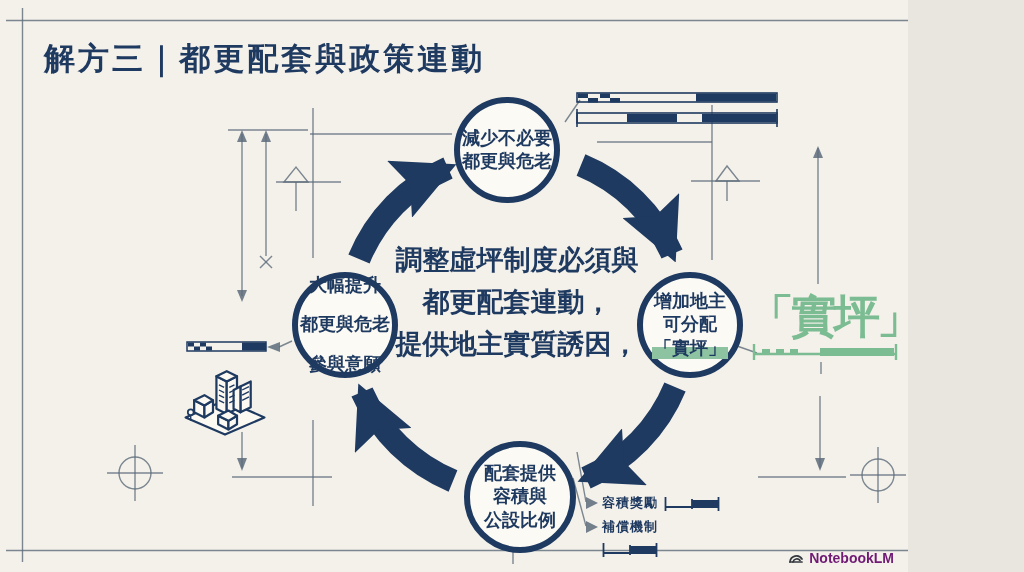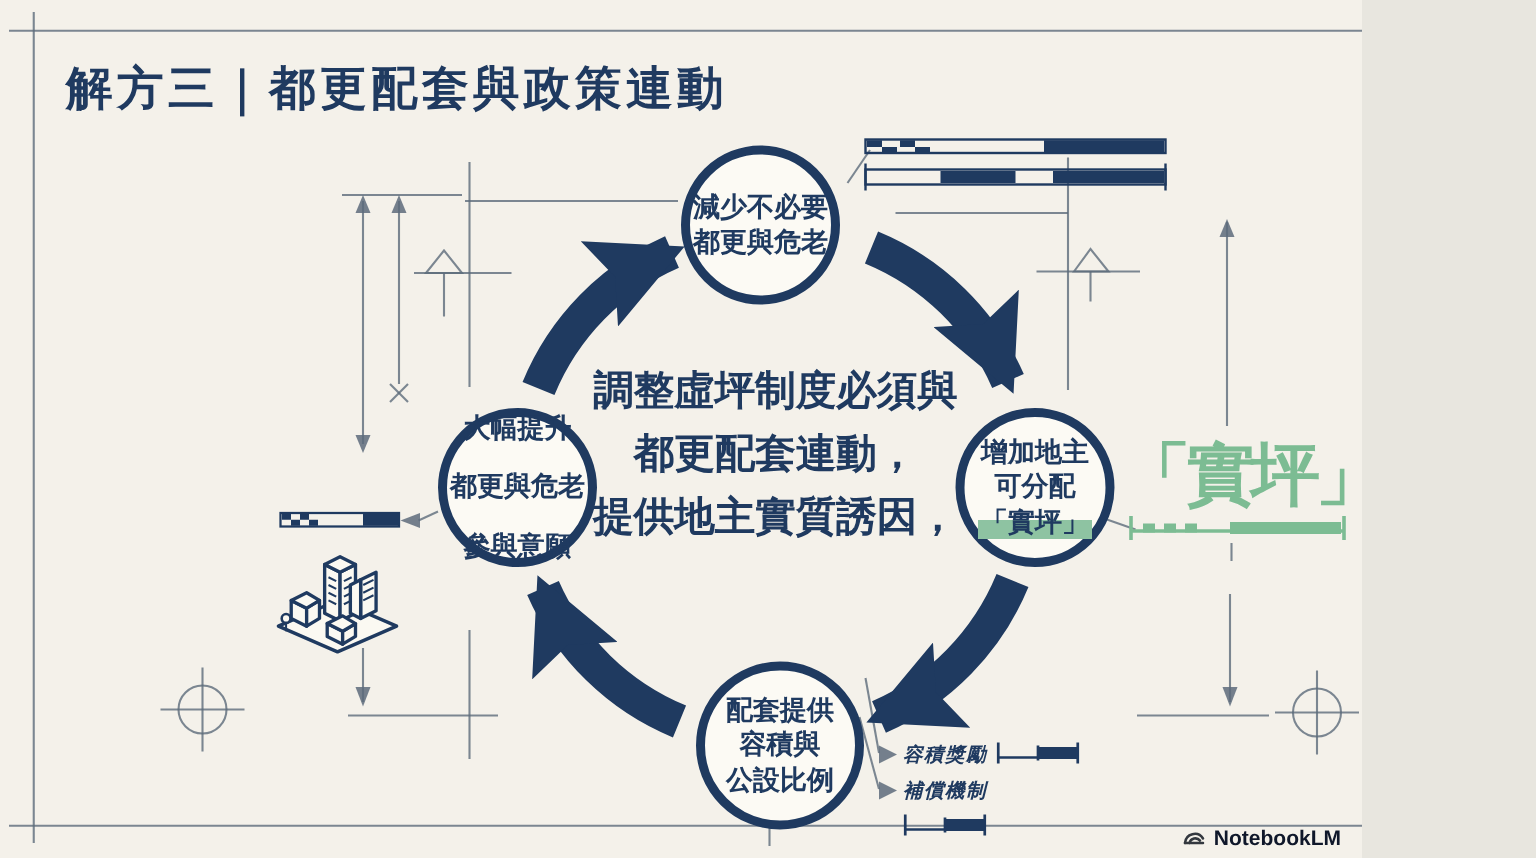--- a/index.html
+++ b/index.html
@@ -17,24 +17,24 @@
         z-index:4;box-sizing:border-box;}
   .node span{display:block;white-space:nowrap;}
   .hl-green{background:linear-gradient(to bottom,transparent 42%,#8ec3a2 42%,#8ec3a2 96%,transparent 96%);
             padding:0 2px;}
   .center-text{position:absolute;left:367px;top:240px;width:300px;text-align:center;
                color:#1f3a60;font-weight:900;font-size:27px;line-height:1.55;z-index:3;}
   .center-text span{display:block;white-space:nowrap;}
   .big-green{position:absolute;left:748px;top:286px;width:164px;text-align:center;
              color:#7cbc93;font-weight:900;font-size:46px;letter-spacing:-3px;
              z-index:3;white-space:nowrap;}
-  .callout-row{position:absolute;display:flex;align-items:flex-start;gap:6px;z-index:3;font-style:italic;}
+  .callout-row{position:absolute;display:flex;align-items:flex-end;gap:6px;z-index:3;}
   .callout-label{color:#1f3a60;font-weight:800;font-size:13px;letter-spacing:1px;white-space:nowrap;}
   .footer{position:absolute;right:14px;bottom:6px;display:flex;align-items:center;gap:5px;
-          z-index:6;color:#0f172a;font-weight:700;font-size:14px;}
+          z-index:6;color:#701a75;font-weight:700;font-size:14px;}
   .abs{position:absolute;z-index:3;}
 </style>
 </head>
 <body>
 
 <div class="stage">
 
   <svg class="layer" style="z-index:1" viewBox="0 0 1024 572">
 
     <g>

